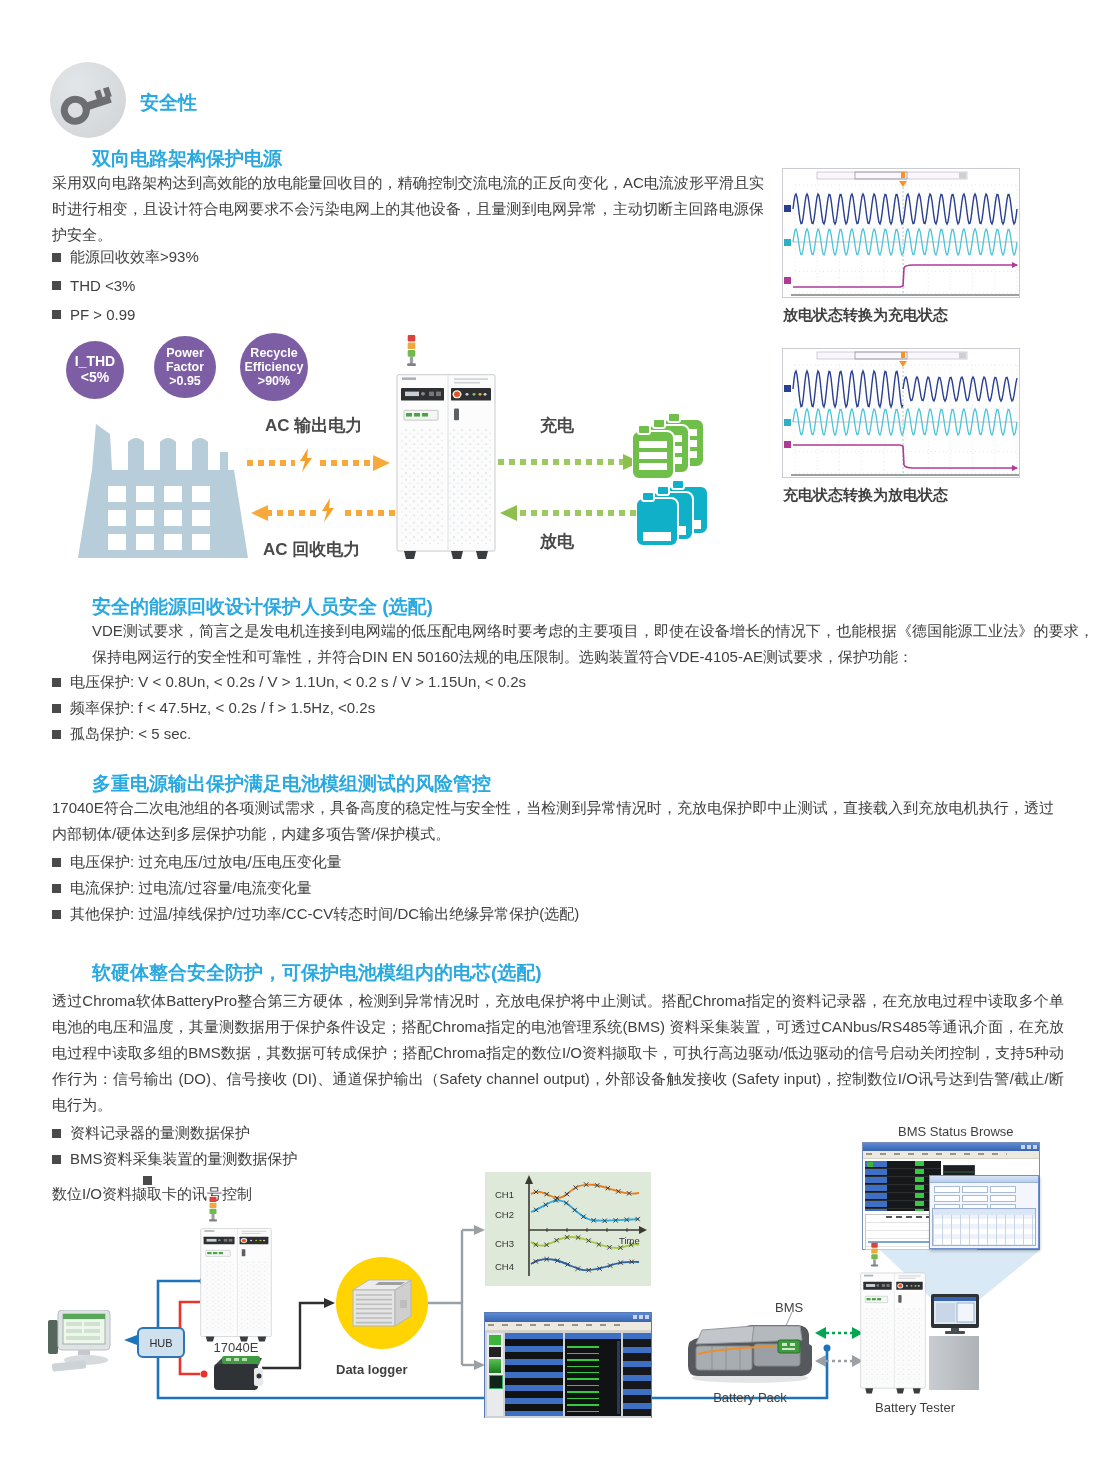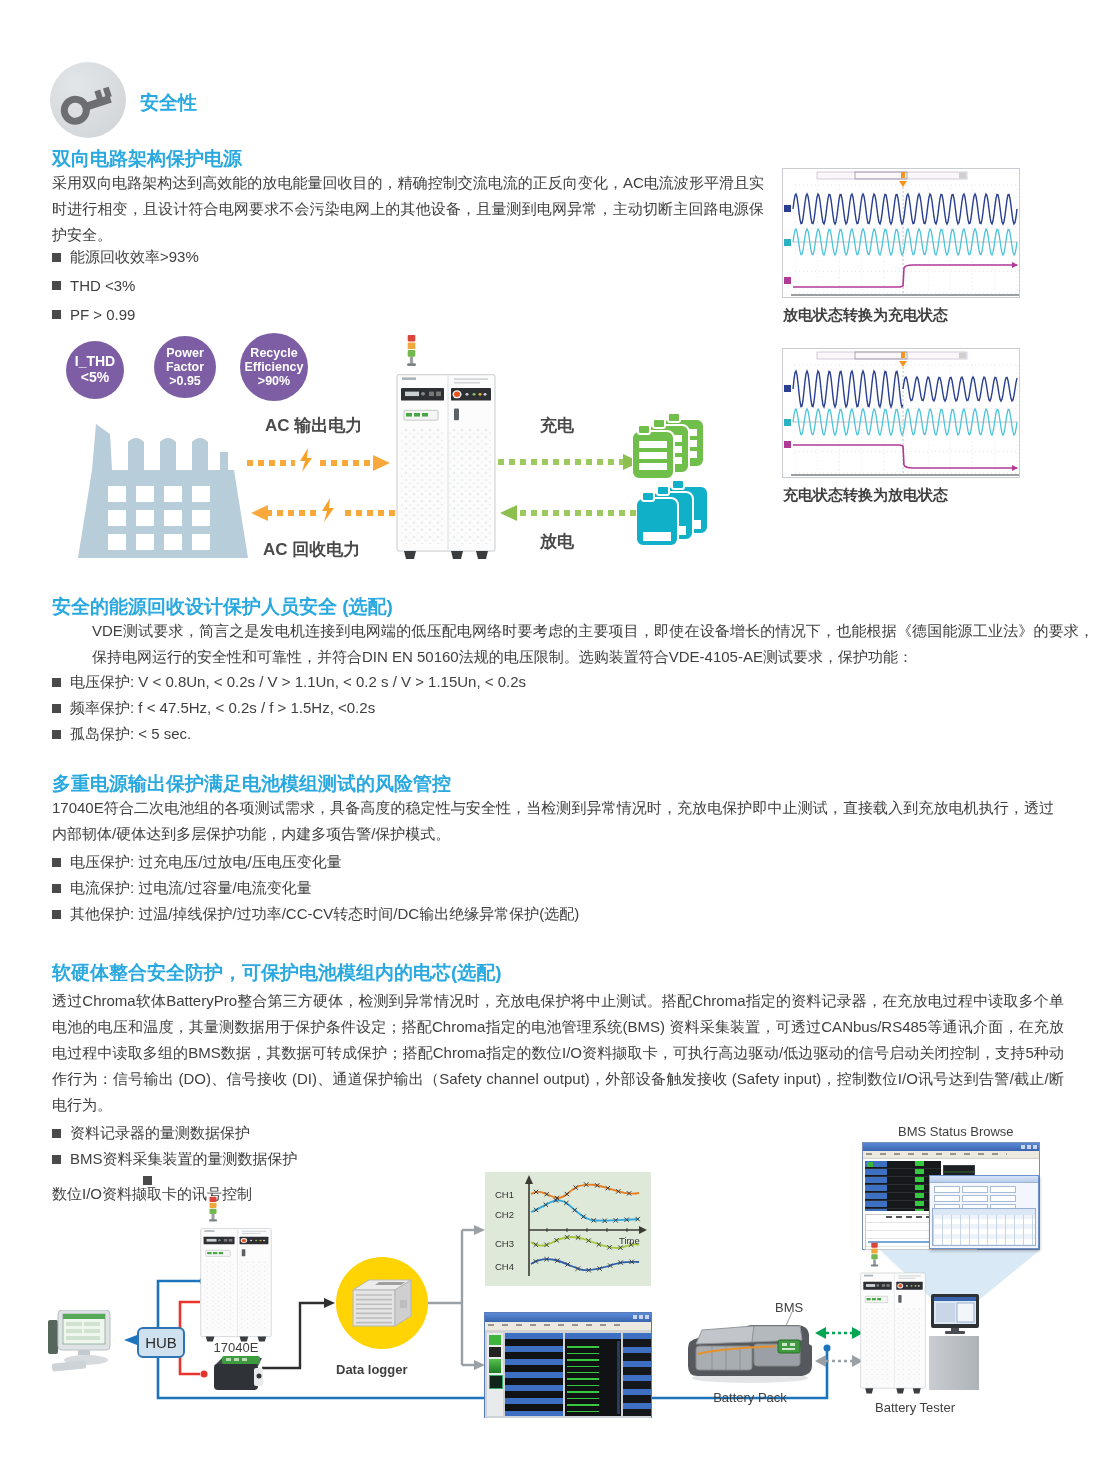--- a/index.html
+++ b/index.html
@@ -3,33 +3,33 @@
 <meta charset="utf-8">
 <style>
   html,body{margin:0;padding:0;}
   body{
     width:1102px;height:1470px;position:relative;background:#ffffff;
     font-family:"Liberation Sans","DejaVu Sans",sans-serif;color:#404040;
     overflow:hidden;
   }
   .abs{position:absolute;}
   .page-title{font-size:19px;font-weight:600;color:#29a9e0;}
-  .sec-title{font-size:19px;font-weight:bold;color:#29a9e0;}
+  .sec-title{font-size:19px;font-weight:bold;color:#29a9e0;margin-left:40px;}
   .body-text{font-size:15px;line-height:26px;color:#404040;text-align:justify;}
   .bullet{display:flex;align-items:center;font-size:15px;color:#404040;white-space:nowrap;}
   .sq{width:9px;height:9px;background:#4a4a4a;margin-right:9px;flex:0 0 auto;}
   .caption{font-size:15px;font-weight:bold;color:#3f3f3f;}
   .scope{border:1px solid #c9cdd1;background:#fff;box-sizing:border-box;}
   .badge{border-radius:50%;background:#7d5da4;color:#fff;display:flex;flex-direction:column;
          align-items:center;justify-content:center;text-align:center;font-weight:bold;line-height:1.12;}
   .flow-label{font-size:17px;font-weight:600;color:#4a4a4a;white-space:nowrap;}
   .mini-label{font-size:13px;color:#3f3f3f;white-space:nowrap;}
   .mini-label.b{font-weight:bold;}
   .hub-box{background:#cfe0ef;border:2px solid #2e75b6;border-radius:6px;display:flex;
-           align-items:center;justify-content:center;font-size:15px;color:#2b2b2b;}
+           align-items:center;justify-content:center;font-size:11px;color:#2b2b2b;}
   .grid-lines line{stroke:#d7dce2;stroke-dasharray:1,3;stroke-width:0.7;}
   .shot{box-sizing:border-box;border:1px solid #7a8fb8;background:#fff;}
   .titlebar{height:8px;background:linear-gradient(#5a8ad6,#3a64ae);position:relative;}
   .titlebar .dots{position:absolute;right:2px;top:2px;width:16px;height:4px;
     background:repeating-linear-gradient(90deg,#c9d6ee 0 4px,transparent 4px 6px);}
   .menubar{height:7px;background:#ece9e0;border-bottom:1px solid #d5d2c8;
     background-image:repeating-linear-gradient(90deg,#9a968c 0 6px,transparent 6px 14px);
     background-size:80% 2px;background-repeat:no-repeat;background-position:3px 2px;background-color:#ece9e0;}
   .pedestal{background:linear-gradient(90deg,#c9cdd1,#aeb3b8);}
   .dlg{position:absolute;background:#f3f7fd;border:1px solid #6f92cc;box-shadow:1px 2px 3px rgba(0,0,0,.25);}

